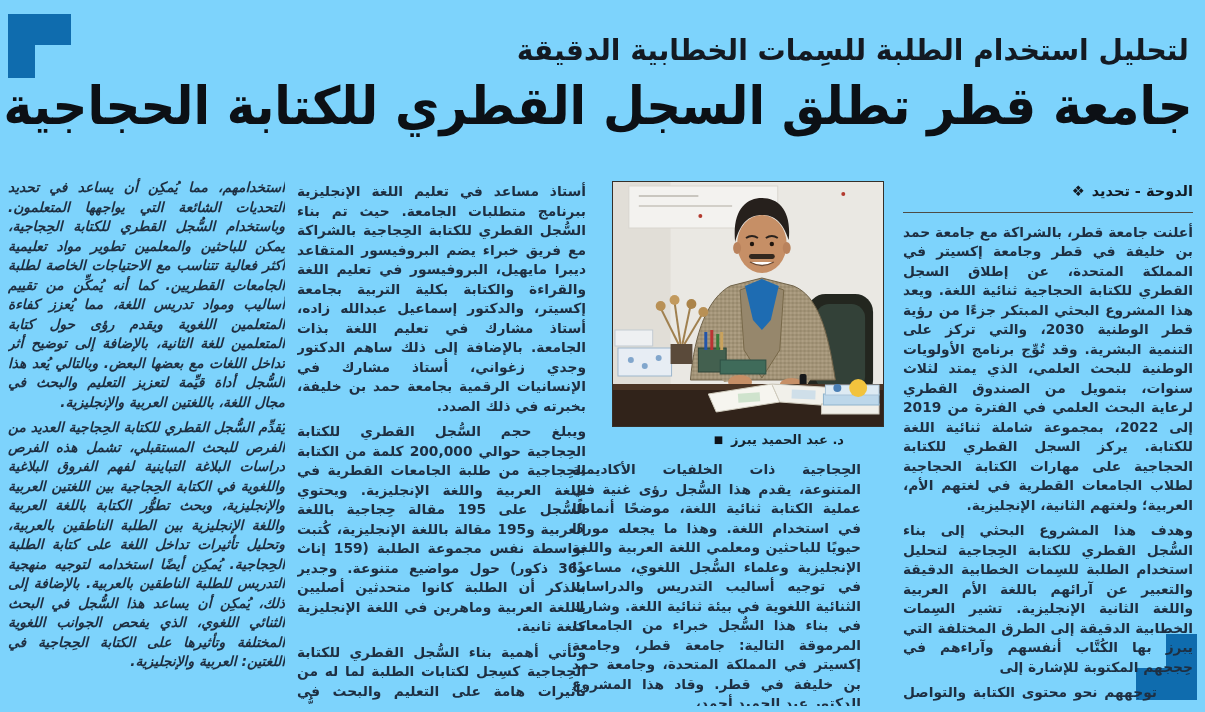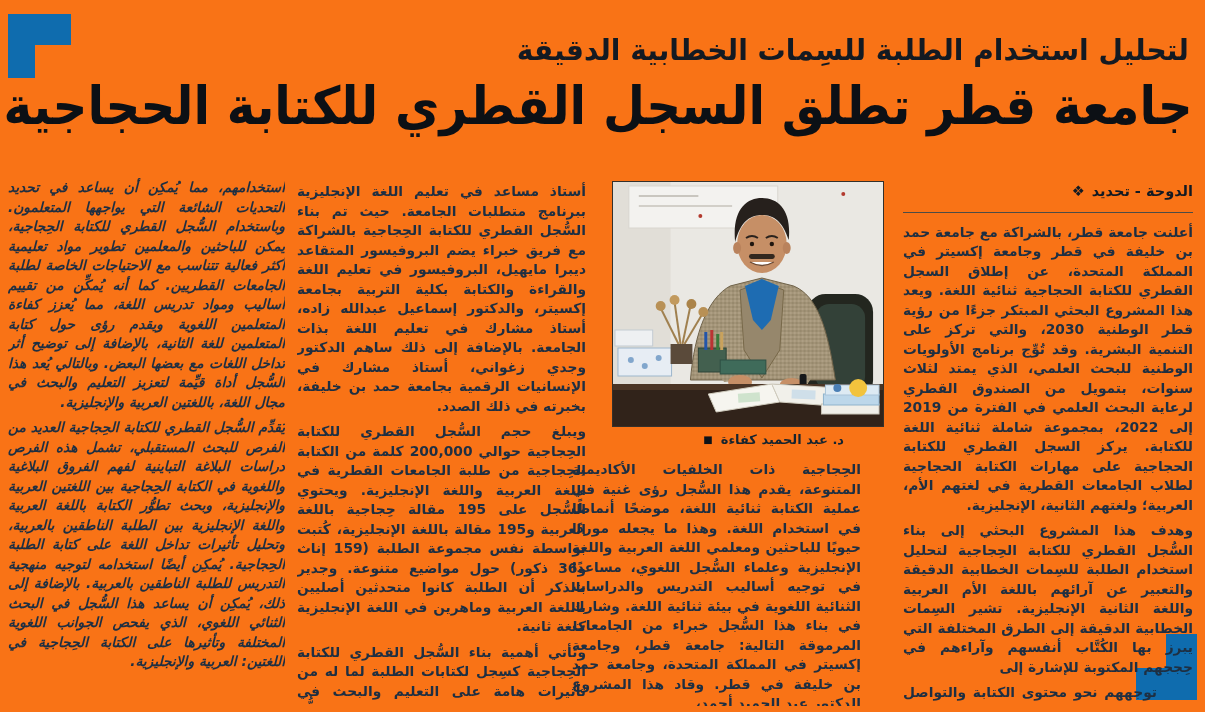--- a/index.html
+++ b/index.html
@@ -3,21 +3,21 @@
 <meta charset="utf-8">
 <style>
   html,body{margin:0;padding:0;}
   body{
     width:1205px;height:712px;
     background:#f8f2df;
     font-family:"DejaVu Sans", sans-serif;
   }
   .page{
     position:relative;width:1205px;height:712px;
-    background:#f97316;overflow:hidden;
+    background:#7dd3fc;overflow:hidden;
   }
   
   .c-blue{position:absolute;background:#0f6cae;}
   .tl-a{left:8px;top:14px;width:63px;height:31px;}
   .tl-b{left:8px;top:14px;width:27px;height:64px;}
   .br-a{left:1166px;top:634px;width:31px;height:66px;}
   .br-b{left:1136px;top:668px;width:61px;height:32px;}
 
   .kicker{
     position:absolute;top:33px;right:16px;
@@ -161,21 +161,21 @@
       <rect x="108" y="178" width="46" height="14" fill="#3f6b5a" stroke="#2e5044" stroke-width="1"></rect>
 
       <rect x="210" y="222" width="58" height="10" fill="#f0efe9" stroke="#c9c5b8" stroke-width="1"></rect>
       <rect x="212" y="212" width="56" height="11" fill="#bcd7ea" stroke="#8fb3cc" stroke-width="1"></rect>
       <rect x="214" y="203" width="54" height="10" fill="#ddeaf3" stroke="#a9c4d8" stroke-width="1"></rect>
       <circle cx="247" cy="206" r="9" fill="#f2c33d"></circle>
       <circle cx="226" cy="206" r="4" fill="#4a7fb5"></circle>
     </svg>
   </div>
   <div class="caption">
-    <span>د. عبد الحميد كفاءة</span>
+    <span>د. عبد الحميد يبرز</span>
     <span class="sq">■</span>
   </div>
   <div class="col" id="col2-text">
     <p>الحِجاجية ذات الخلفيات الأكاديمية المتنوعة، يقدم هذا السُّجل رؤى غنية في عملية الكتابة ثنائية اللغة، موضحًا أنماطًا في استخدام اللغة. وهذا ما يجعله موردًا حيويًا للباحثين ومعلمي اللغة العربية واللغة الإنجليزية وعلماء السُّجل اللغوي، مساعدًا في توجيه أساليب التدريس والدراسات الثنائية اللغوية في بيئة ثنائية اللغة. وشارك في بناء هذا السُّجل خبراء من الجامعات المرموقة التالية: جامعة قطر، وجامعة إكسيتر في المملكة المتحدة، وجامعة حمد بن خليفة في قطر. وقاد هذا المشروع الدكتور عبد الحميد أحمد،</p>
   </div>
 
   <div class="col" id="col3">
     <p>أستاذ مساعد في تعليم اللغة الإنجليزية ببرنامج متطلبات الجامعة. حيث تم بناء السُّجل القطري للكتابة الحِجاجية بالشراكة مع فريق خبراء يضم البروفيسور المتقاعد ديبرا مايهيل، البروفيسور في تعليم اللغة والقراءة والكتابة بكلية التربية بجامعة إكسيتر، والدكتور إسماعيل عبدالله زاده، أستاذ مشارك في تعليم اللغة بذات الجامعة. بالإضافة إلى ذلك ساهم الدكتور وجدي زغواني، أستاذ مشارك في الإنسانيات الرقمية بجامعة حمد بن خليفة، بخبرته في ذلك الصدد.</p>
     <p>ويبلغ حجم السُّجل القطري للكتابة الحِجاجية حوالي 200,000 كلمة من الكتابة الحِجاجية من طلبة الجامعات القطرية في اللغة العربية واللغة الإنجليزية. ويحتوي السُّجل على 195 مقالة حِجاجية باللغة العربية و195 مقالة باللغة الإنجليزية، كُتبت بواسطة نفس مجموعة الطلبة (159 إناث و36 ذكور) حول مواضيع متنوعة. وجدير بالذكر أن الطلبة كانوا متحدثين أصليين باللغة العربية وماهرين في اللغة الإنجليزية كلغة ثانية.</p>
     <p>وتأتي أهمية بناء السُّجل القطري للكتابة الحِجاجية كسِجل لكتابات الطلبة لما له من تأثيرات هامة على التعليم والبحث في مجال اللغة، إذ يساعد في فهم عملية تَعلُّم اللغة من خلال تحليل أخطاء المتعلمين وأنماط</p>

